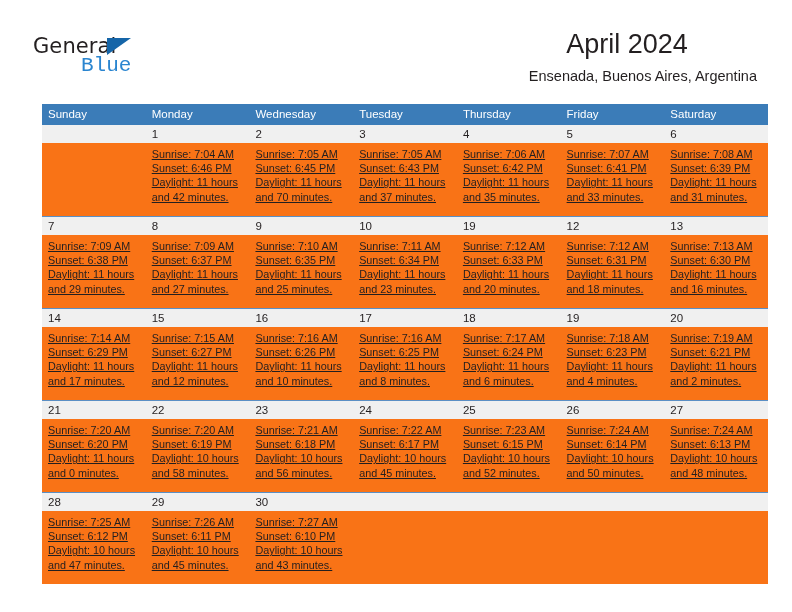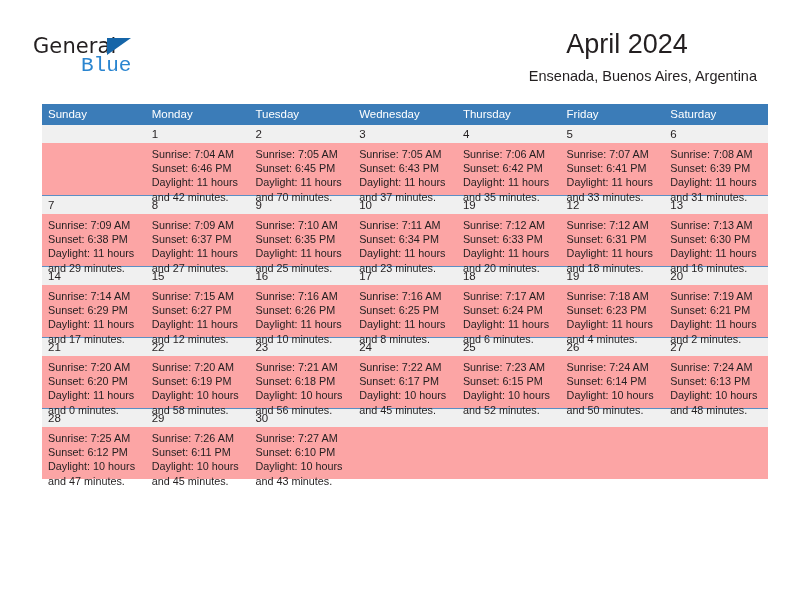--- a/index.html
+++ b/index.html
@@ -135,22 +135,23 @@
     font-size: 11.5px;
     line-height: 18px;
     color: #231f20;
     padding-left: 6px;
     box-sizing: border-box;
   }
 
   .week-body {
     display: flex;
     width: 100%;
-    background: #fca5a5;
-    height: 52px;
+    background: #f97316;
+    height: 73px;
+    text-decoration: underline;
   }
   .info-cell {
     flex: 1 1 0;
     padding: 4px 6px 0 6px;
     box-sizing: border-box;
   }
   .info-line {
     font-size: 10.8px;
     line-height: 14.2px;
     color: #231f20;
@@ -174,22 +175,22 @@
       <div class="cal-title">April 2024</div>
       <div class="cal-subtitle">Ensenada, Buenos Aires, Argentina</div>
     </div>
 
   </div>
 
   <div class="calendar">
     <div class="weekday-row" id="weekday-row">
         <div class="weekday">Sunday</div>
         <div class="weekday">Monday</div>
+        <div class="weekday">Wednesday</div>
         <div class="weekday">Tuesday</div>
-        <div class="weekday">Wednesday</div>
         <div class="weekday">Thursday</div>
         <div class="weekday">Friday</div>
         <div class="weekday">Saturday</div>
       </div>
     <div id="weeks-container">
         <div class="week">
           <div class="week-dates">
             <div class="date-cell"></div>
             <div class="date-cell">1</div>
             <div class="date-cell">2</div>

